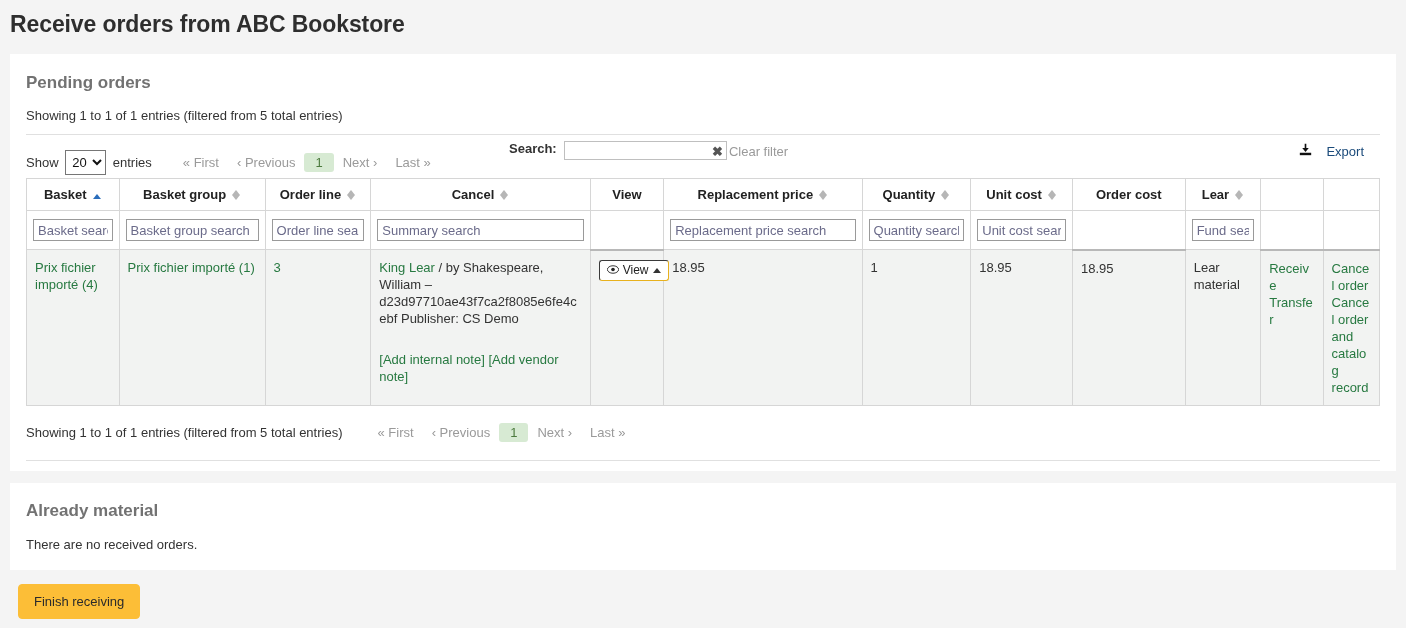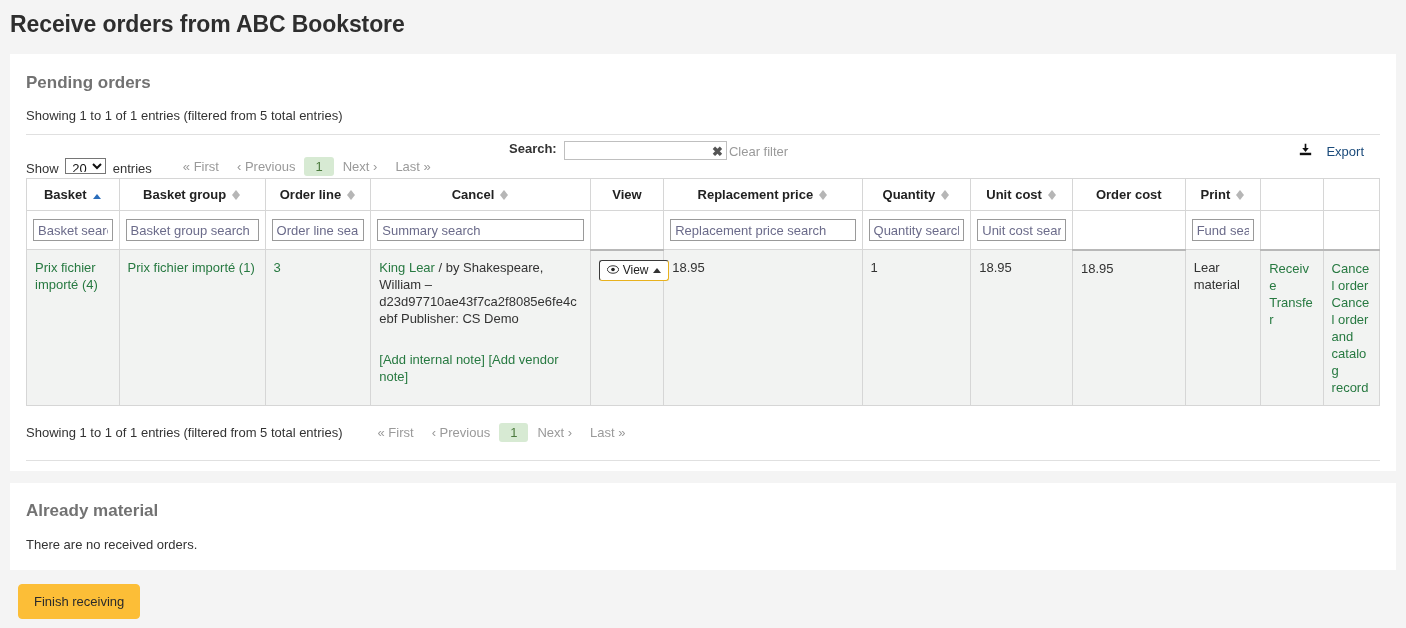--- a/index.html
+++ b/index.html
@@ -49,26 +49,26 @@
     height: 34px;
   }
   .dt-left {
     display: flex; align-items: center; gap: 0px;
     position: absolute; left: 0; top: 7px;
   }
   .dt-length { font-size: 13px; color: #333; white-space: nowrap; }
   .dt-length select {
     font-family: "Liberation Sans", sans-serif;
     font-size: 13px;
-    margin: 16px 3px;
+    margin: 8px 3px;
     padding: 1px 2px;
     border: 1px solid #767676;
     background: #ffffff;
     color: #111;
-    height: 16px;
+    height: 25px;
   }
   .pager { display: inline-flex; align-items: center; margin-left: 22px; }
   .pager a {
     color: #9a9a9a; text-decoration: none; font-size: 13px;
     padding: 2px 9px; white-space: nowrap;
   }
   .pager a.cur {
     background: #d7ead3; color: #4c7a3e; border-radius: 3px;
     padding: 2px 11px; font-size: 13px;
   }
@@ -276,21 +276,21 @@
       <tr>
         <th><span>Basket</span><span class="sort-ic asc"><i class="up"></i></span></th>
         <th><span>Basket group</span><span class="sort-ic"><i class="up"></i><i class="dn"></i></span></th>
         <th><span>Order line</span><span class="sort-ic"><i class="up"></i><i class="dn"></i></span></th>
         <th><span>Cancel</span><span class="sort-ic"><i class="up"></i><i class="dn"></i></span></th>
         <th><span>View</span></th>
         <th><span>Replacement price</span><span class="sort-ic"><i class="up"></i><i class="dn"></i></span></th>
         <th><span>Quantity</span><span class="sort-ic"><i class="up"></i><i class="dn"></i></span></th>
         <th><span>Unit cost</span><span class="sort-ic"><i class="up"></i><i class="dn"></i></span></th>
         <th><span>Order cost</span></th>
-        <th><span>Print</span><span class="sort-ic"><i class="up"></i><i class="dn"></i></span></th>
+        <th><span>Lear</span><span class="sort-ic"><i class="up"></i><i class="dn"></i></span></th>
         <th></th>
         <th></th>
       </tr>
       <tr class="filters">
         <th><input type="text" placeholder="Basket search" style=""></th>
         <th><input type="text" placeholder="Basket group search" style=""></th>
         <th><input type="text" placeholder="Order line search" style=""></th>
         <th><input type="text" placeholder="Summary search" style=""></th>
         <th class="nofilter"></th>
         <th><input type="text" placeholder="Replacement price search" style=""></th>

